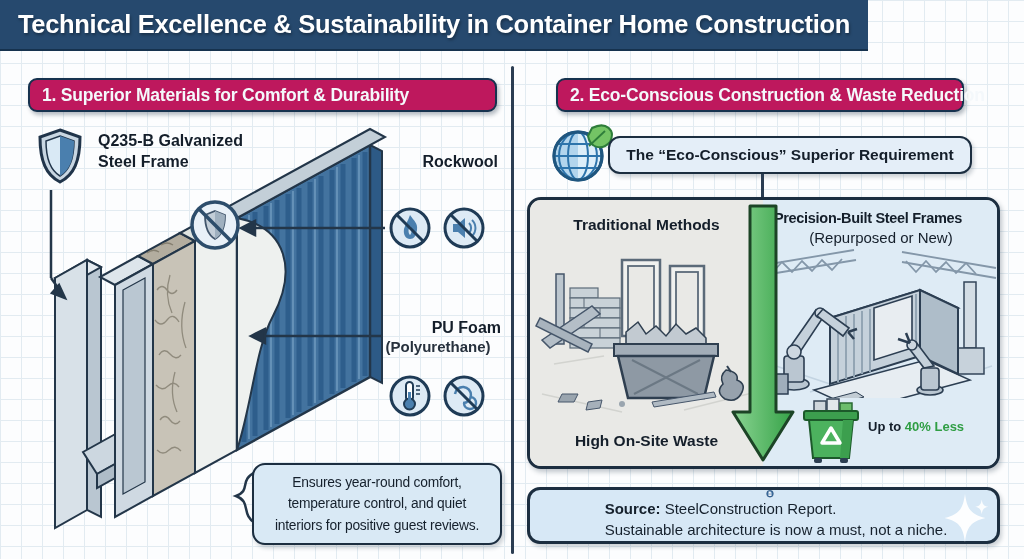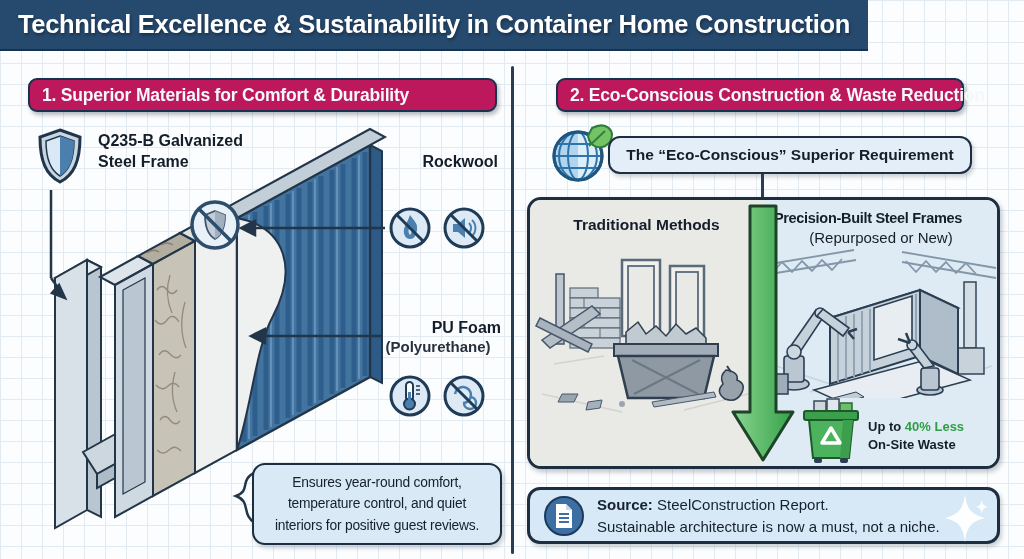--- a/index.html
+++ b/index.html
@@ -48,21 +48,21 @@
     border:3px solid #1c2e40;border-radius:14px;overflow:hidden;background:#e9e9e6;
     box-shadow:2px 3px 5px rgba(10,30,50,.25);
   }
   .half{position:absolute;top:0;height:100%}
   .trad{left:0;width:233px;background:#e9e9e6}
   .prec{left:233px;width:234px;background:#deebf5}
   .c-title{position:absolute;text-align:center;font-weight:bold;color:#141e2a;white-space:nowrap}
   .source{
     left:527px;top:487px;width:473px;height:57px;box-sizing:border-box;background:#d7e8f6;
     border:3px solid #1c2e40;border-radius:13px;display:flex;align-items:center;
-    padding-left:13px;box-shadow:2px 3px 4px rgba(10,30,50,.2);
+    padding-left:13px;box-shadow:2px 3px 4px rgba(10,30,50,.2);flex-direction:column;
   }
   .source .txt{margin-left:12px;font-size:15px;line-height:1.45;color:#16212d}
   .green{color:#2f9e44;font-weight:bold}
 </style>
 </head>
 <body>
 
 <div class="abs banner">
   <h1>Technical Excellence &amp; Sustainability in Container Home Construction</h1>
 </div>
@@ -291,20 +291,21 @@
 
     <path d="M192,126 q-7,6 -3,14 q-8,8 2,15 q11,4 16,-5 q6,-10 -4,-14 q2,-8 -11,-10 Z" fill="#97a2ad" stroke="#2f3f50" stroke-width="1.6"></path>
     <line x1="193" y1="122" x2="197" y2="128" stroke="#2f3f50" stroke-width="2"></line>
 
     <polygon points="28,150 44,150 40,158 24,158" fill="#9aa5af" stroke="#46566a" stroke-width="1"></polygon>
     <polygon points="54,158 68,156 66,164 52,166" fill="#a6b0ba" stroke="#46566a" stroke-width="1"></polygon>
     <polygon points="118,158 180,148 182,153 120,163" fill="#b0bac3" stroke="#46566a" stroke-width="1"></polygon>
     <circle cx="88" cy="160" r="3" fill="#9aa5af"></circle>
   </svg>
 
+  <div class="c-title" style="left:0;top:232px;width:233px;font-size:15.5px">High On-Site Waste</div>
 
   <div class="c-title" style="left:222px;top:10px;width:232px;font-size:14.5px;letter-spacing:-0.3px">Precision-Built Steel Frames</div>
   <div class="c-title" style="left:235px;top:29px;width:232px;font-size:15px;font-weight:normal">(Repurposed or New)</div>
 
   <svg class="abs" style="left:240px;top:48px" width="227" height="150" viewBox="0 0 227 150">
     <g stroke="#c3d4e2" stroke-width="1.5">
       <line x1="6" y1="118" x2="96" y2="148"></line>
         <line x1="130" y1="148" x2="222" y2="118"></line>
       <line x1="40" y1="144" x2="120" y2="120"></line>
     </g>
@@ -362,21 +363,20 @@
     <rect x="4" y="13" width="54" height="9" rx="2" fill="#3c9f4e" stroke="#1c5a2a" stroke-width="2"></rect>
     <path d="M9,22 L53,22 L49,60 L13,60 Z" fill="#4cb25e" stroke="#1c5a2a" stroke-width="2"></path>
     <path d="M43,22 L53,22 L49,60 L40,60 Z" fill="#3c9f4e"></path>
     <path d="M31,30 L40,45 L22,45 Z" fill="none" stroke="#ffffff" stroke-width="3.5" stroke-linejoin="round"></path>
     <rect x="14" y="60" width="8" height="5" rx="2" fill="#2c3e52"></rect>
     <rect x="40" y="60" width="8" height="5" rx="2" fill="#2c3e52"></rect>
   </svg>
 
   <div class="abs" style="left:338px;top:218px;width:128px;font-size:13px;font-weight:bold;line-height:1.35;color:#141e2a">
     <div><span>Up to </span><span class="green">40% Less</span></div>
-    <div>On-Site Waste</div>
   </div>
 
   <svg class="abs" style="left:197px;top:4px" width="72" height="262" viewBox="0 0 72 262">
     <defs>
       <linearGradient id="ag" x1="0" y1="0" x2="1" y2="0">
         <stop offset="0" stop-color="#8ad492"></stop>
           <stop offset="1" stop-color="#35a247"></stop>
       </linearGradient>
     </defs>
     <path d="M23,2 H49 V208 H66 L36,256 L6,208 H23 Z" fill="url(#ag)" stroke="#1c4426" stroke-width="3" stroke-linejoin="round"></path>

